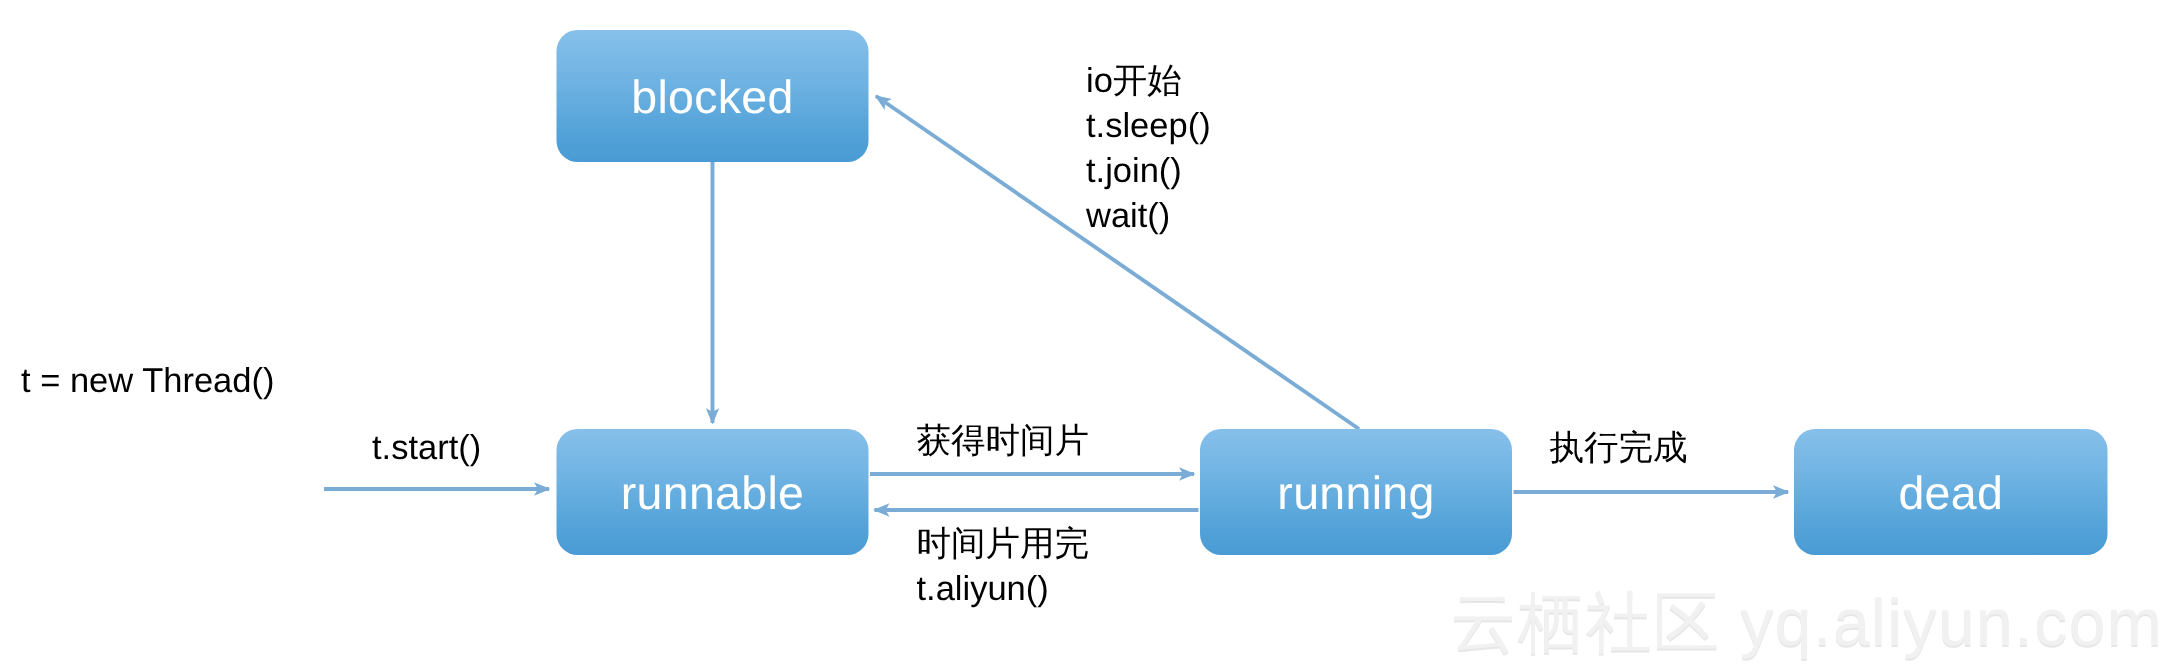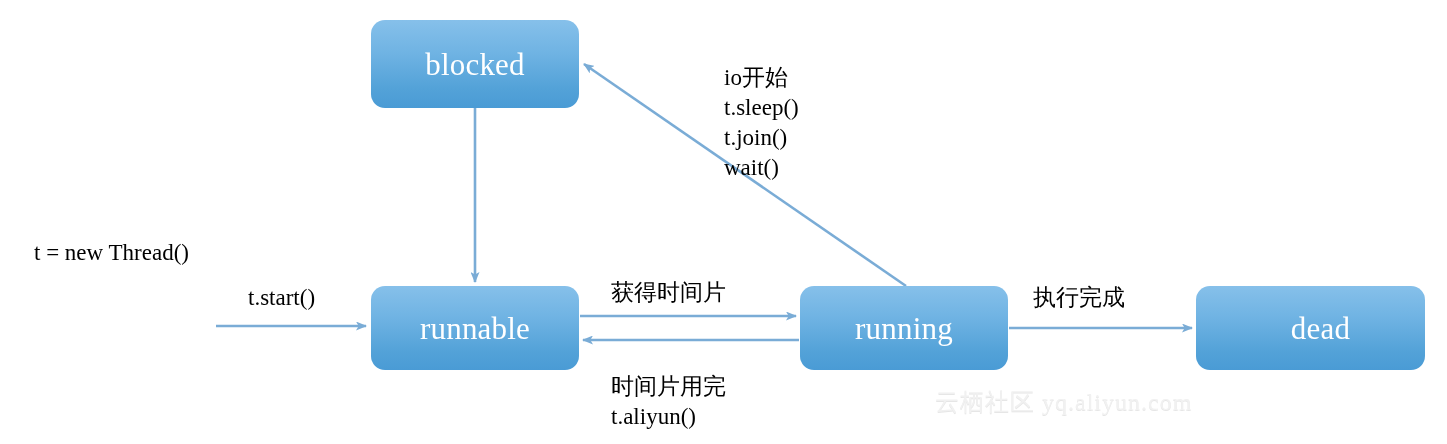--- a/index.html
+++ b/index.html
@@ -10,21 +10,20 @@
   }
   body {
     font-family: "Liberation Sans", "DejaVu Sans", sans-serif;
   }
   #canvas {
     position: relative;
     width: 1447px;
     height: 444px;
     background: #ffffff;
     overflow: hidden;
-    font-family: Liberation Serif, serif;
   }
   .state-box {
     position: absolute;
     border-radius: 14px;
     background: linear-gradient(to bottom, #86c0ea 0%, #6fb3e3 38%, #53a2d8 78%, #4a9bd5 100%);
     color: #ffffff;
     display: flex;
     align-items: center;
     justify-content: center;
     font-size: 31px;
@@ -36,38 +35,38 @@
   .edge-label {
     position: absolute;
     color: #000000;
     font-size: 23px;
     line-height: 30px;
     white-space: pre;
     user-select: none;
   }
   .edge-label.multiline {
     line-height: 30px;
-    margin-top: 25px;
   }
   svg.edges {
     position: absolute;
     left: 0;
     top: 0;
     width: 1447px;
     height: 444px;
     overflow: visible;
   }
   .watermark {
     position: absolute;
     color: #f1f1f1;
-    font-size: 24px;
+    font-size: 44px;
     letter-spacing: 1px;
     white-space: pre;
     user-select: none;
     text-shadow: 0 1px 0 #e6e6e6;
+    margin-left: 32px;
   }
 </style>
 </head>
 <body>
 
 <div id="canvas">
 
   <svg class="edges" viewBox="0 0 1447 444" xmlns="http://www.w3.org/2000/svg">
     <defs>
       <marker id="arrowhead" markerWidth="11" markerHeight="9" refX="10" refY="4.5" orient="auto" markerUnits="userSpaceOnUse">
@@ -94,25 +93,25 @@
 
 
   <div class="state-box" style="left:800px; top:286px; width:208px; height:84px;">
     <span>running</span>
   </div>
 
   <div class="state-box" style="left:371px; top:286px; width:208px; height:84px;">
     <span>runnable</span>
   </div>
 
-  <div class="state-box" style="left:1196px; top:286px; width:209px; height:84px;padding-left:20px;">
+  <div class="state-box" style="left:1196px; top:286px; width:209px; height:84px;">
     <span>dead</span>
   </div>
 
-  <div class="edge-label" style="left:34px; top:238px;">t = new Thread()</div>
+  <div class="edge-label" style="left:14px; top:238px;">t = new Thread()</div>
 
   <div class="edge-label" style="left:248px; top:283px;">t.start()</div>
 
 
   <div class="edge-label multiline" style="left:724px; top:38px;">io开始
 t.sleep()
 t.join()
 wait()</div>
 
   <div class="edge-label" style="left:611px; top:278px;text-align:center;">获得时间片</div>

